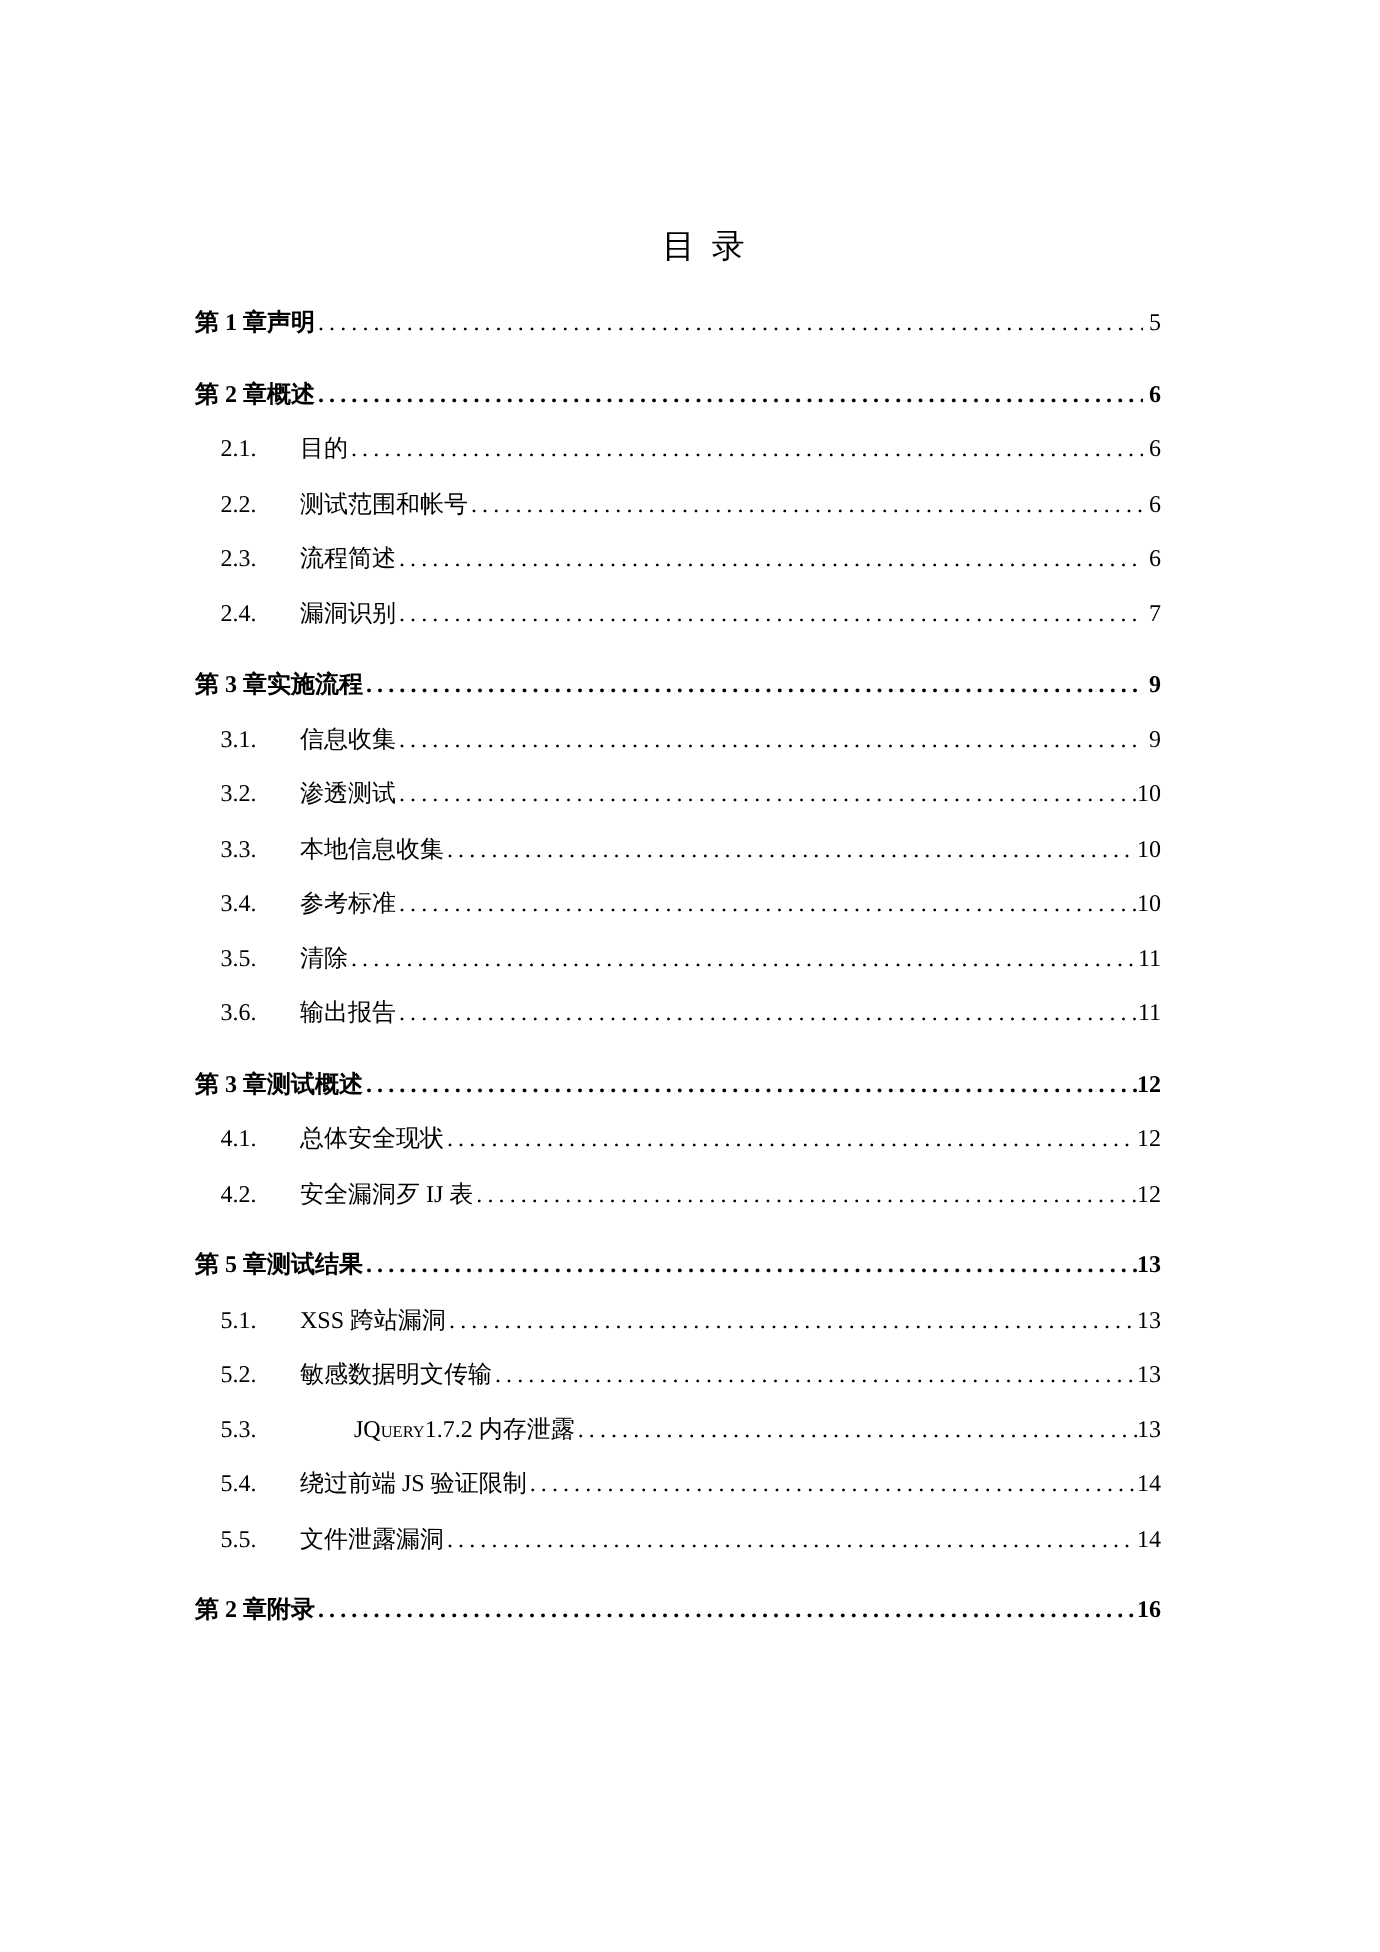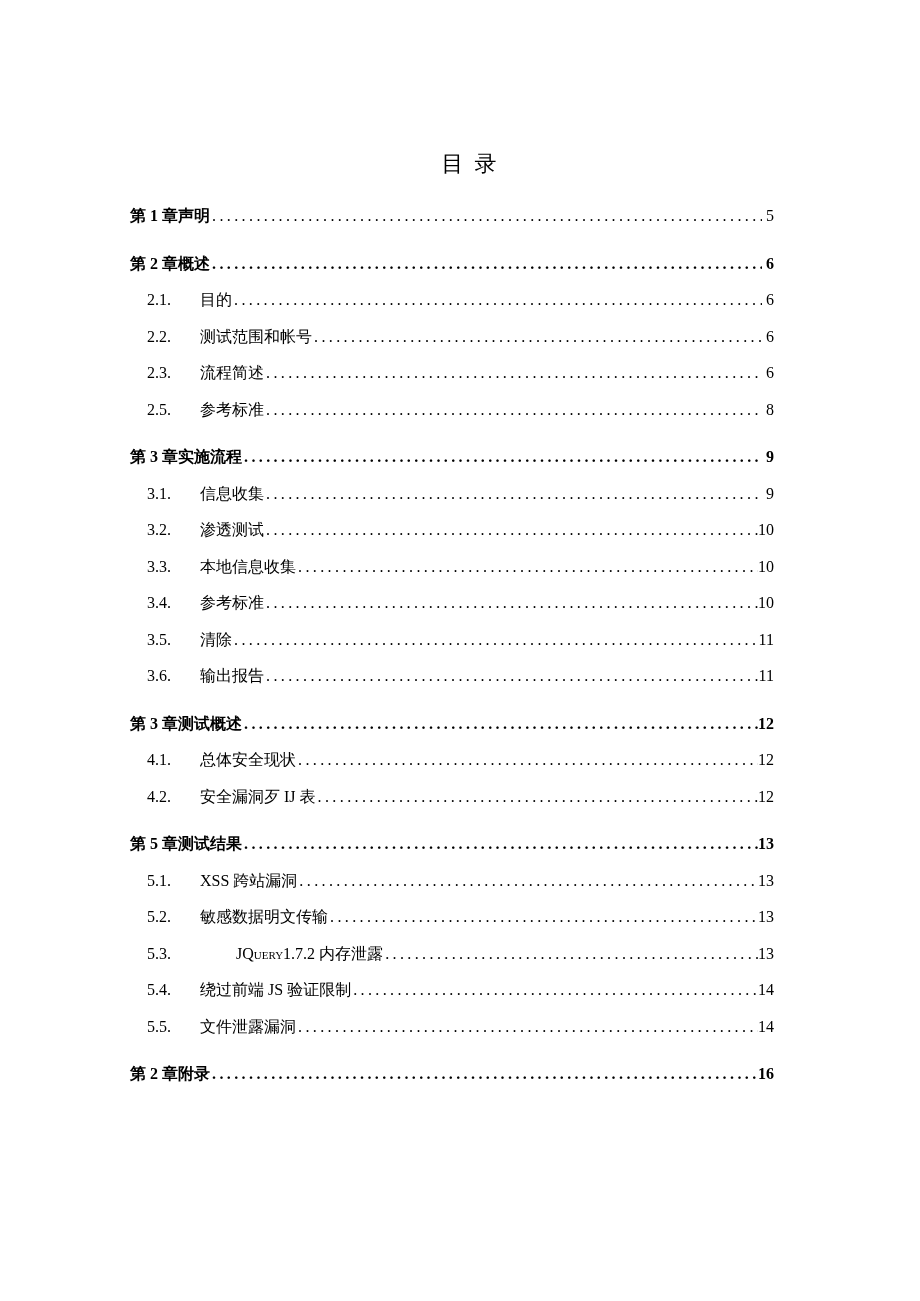--- a/index.html
+++ b/index.html
@@ -107,24 +107,24 @@
         <span class="dots"></span>
         <span class="pagenum">6</span>
       </div>
       <div class="toc-row section">
         <span class="num">2.3.</span>
         <span class="entry-title">流程简述</span>
         <span class="dots"></span>
         <span class="pagenum">6</span>
       </div>
       <div class="toc-row section">
-        <span class="num">2.5.</span>
-        <span class="entry-title">参考标准</span>
-        <span class="dots"></span>
-        <span class="pagenum">8</span>
+        <span class="num">2.4.</span>
+        <span class="entry-title">漏洞识别</span>
+        <span class="dots"></span>
+        <span class="pagenum">7</span>
       </div>
       <div class="toc-row chapter">
         <span class="num">第 3 章</span>
         <span class="entry-title">实施流程</span>
         <span class="dots pb-bold"></span>
         <span class="pagenum pb-bold">9</span>
       </div>
       <div class="toc-row section">
         <span class="num">3.1.</span>
         <span class="entry-title">信息收集</span>

